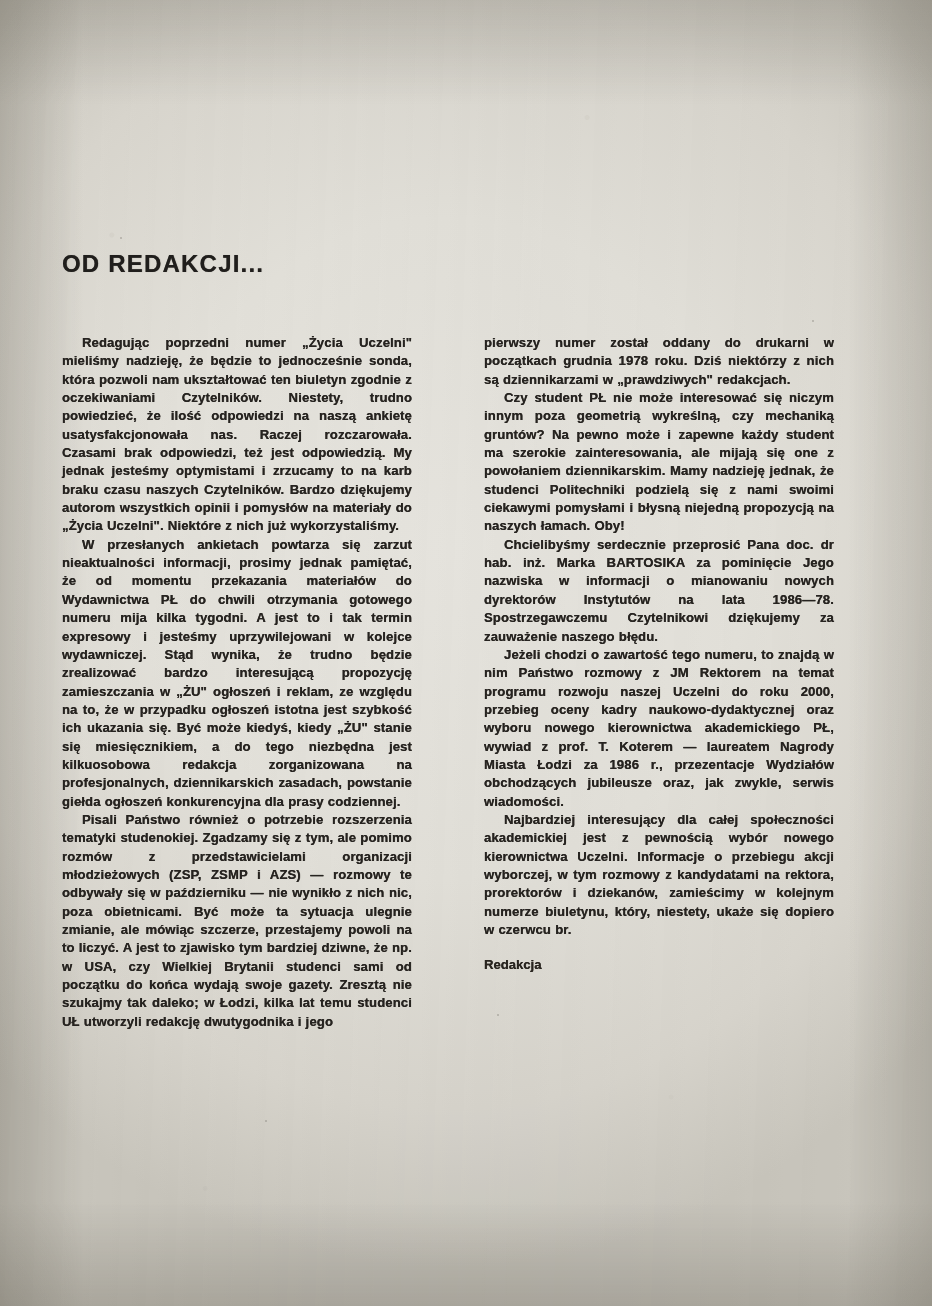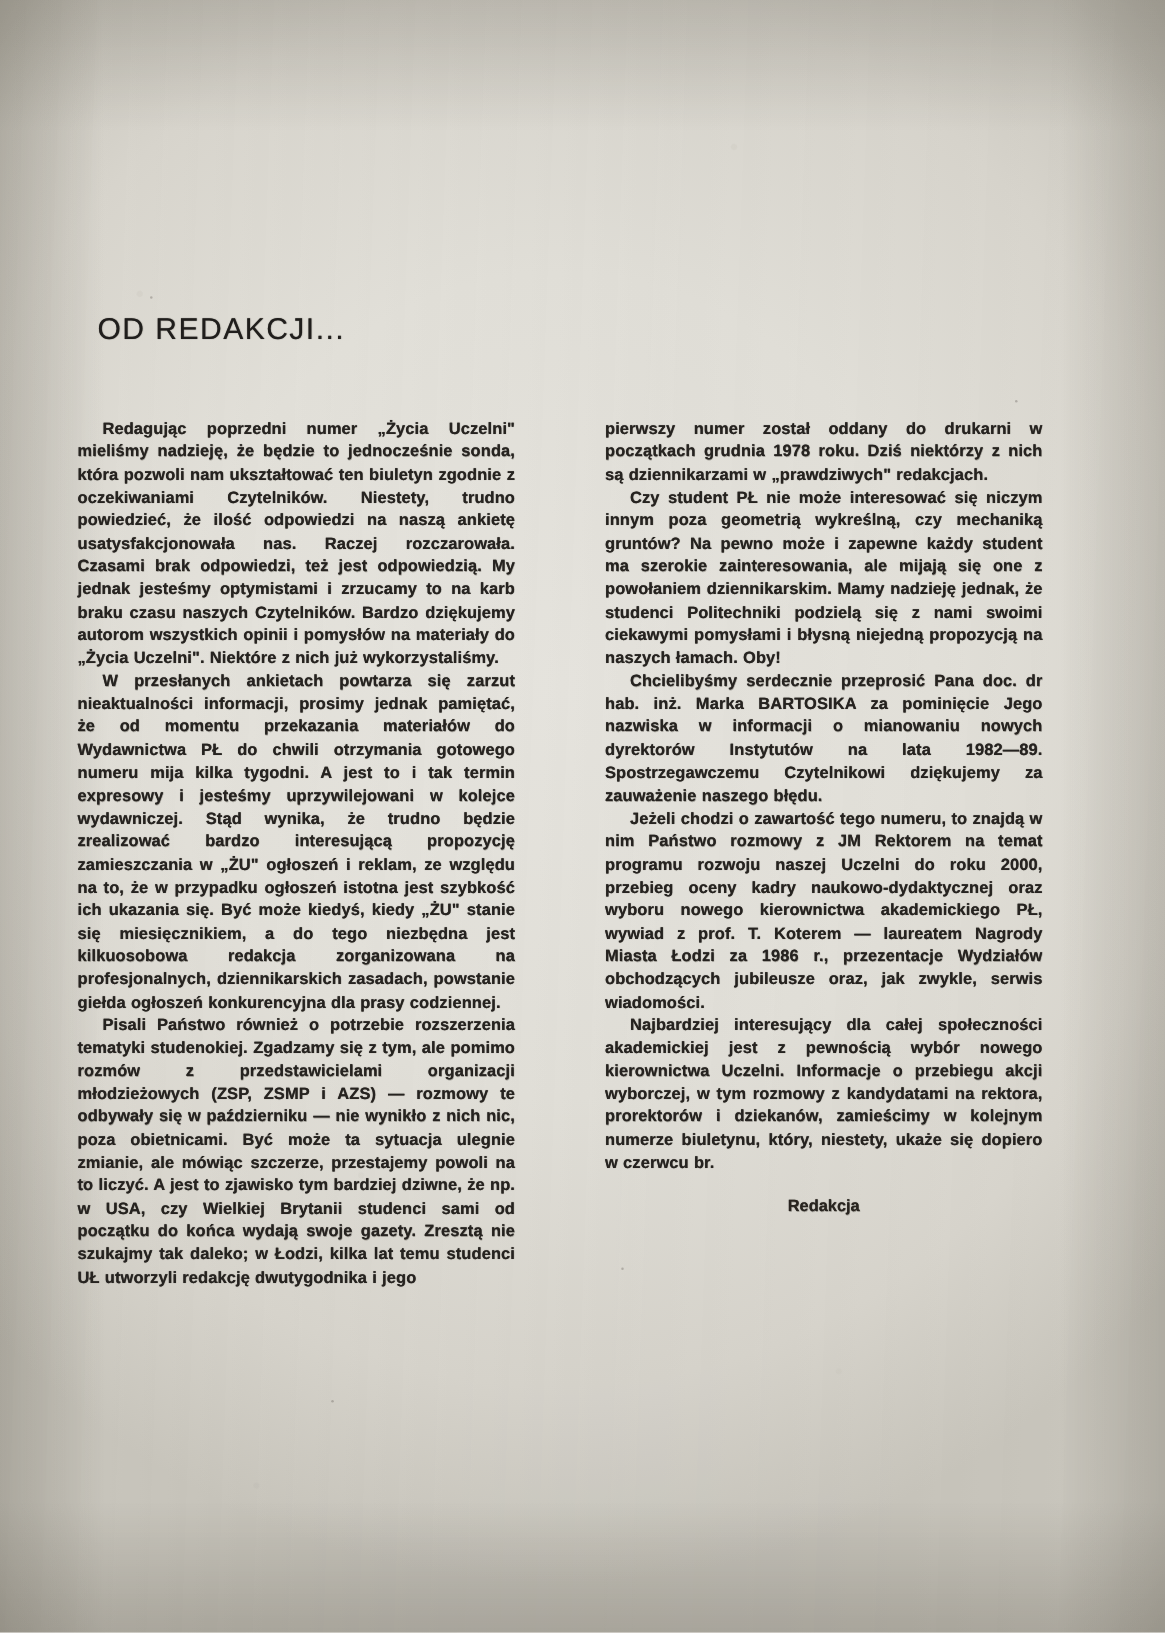--- a/index.html
+++ b/index.html
@@ -61,23 +61,23 @@
   .content {
     position: absolute;
     left: 62px;
     top: 250px;
     width: 800px;
   }
 
   .page-title {
     font-size: 24px;
     letter-spacing: 1.2px;
-    font-weight: 400;
+    font-weight: 700;
     color: #201e1c;
-    margin: 0 0 56px 16px;
+    margin: 0 0 56px 0;
     text-shadow: 0 0 .6px rgba(40,38,34,.65), .4px .3px .8px rgba(60,56,50,.30);
   }
 
   .columns {
     display: flex;
     gap: 72px;
     align-items: flex-start;
   }
   .col {
     width: 350px;
@@ -98,21 +98,21 @@
       0 0 .55px rgba(45,41,36,.85),
       .35px .25px .5px rgba(70,65,58,.35);
   }
   p.para + p.para { margin-top: 0; }
   p.para.noindent { text-indent: 0; }
 
   .signature {
     margin-top: 17px;
     font-size: 13.1px;
     line-height: 18.35px;
-    text-align: center;
+    text-align: left;
     color: #28241f;
     text-shadow:
       0 0 .55px rgba(45,41,36,.85),
       .35px .25px .5px rgba(70,65,58,.35);
   }
 
   
   .col-left p.para { color: #262320; }
   .col-right p.para { color: #262320; }
 </style>
@@ -138,21 +138,21 @@
 
       <div class="col col-left">
         <p class="para">Redagując poprzedni numer „Życia Uczelni" mieliśmy nadzieję, że będzie to jednocześnie sonda, która pozwoli nam ukształtować ten biuletyn zgodnie z oczekiwaniami Czytelników. Niestety, trudno powiedzieć, że ilość odpowiedzi na naszą ankietę usatysfakcjonowała nas. Raczej rozczarowała. Czasami brak odpowiedzi, też jest odpowiedzią. My jednak jesteśmy optymistami i zrzucamy to na karb braku czasu naszych Czytelników. Bardzo dziękujemy autorom wszystkich opinii i pomysłów na materiały do „Życia Uczelni". Niektóre z nich już wykorzystaliśmy.</p>
         <p class="para">W przesłanych ankietach powtarza się zarzut nieaktualności informacji, prosimy jednak pamiętać, że od momentu przekazania materiałów do Wydawnictwa PŁ do chwili otrzymania gotowego numeru mija kilka tygodni. A jest to i tak termin expresowy i jesteśmy uprzywilejowani w kolejce wydawniczej. Stąd wynika, że trudno będzie zrealizować bardzo interesującą propozycję zamieszczania w „ŻU" ogłoszeń i reklam, ze względu na to, że w przypadku ogłoszeń istotna jest szybkość ich ukazania się. Być może kiedyś, kiedy „ŻU" stanie się miesięcznikiem, a do tego niezbędna jest kilkuosobowa redakcja zorganizowana na profesjonalnych, dziennikarskich zasadach, powstanie giełda ogłoszeń konkurencyjna dla prasy codziennej.</p>
         <p class="para">Pisali Państwo również o potrzebie rozszerzenia tematyki studenokiej. Zgadzamy się z tym, ale pomimo rozmów z przedstawicielami organizacji młodzieżowych (ZSP, ZSMP i AZS) — rozmowy te odbywały się w październiku — nie wynikło z nich nic, poza obietnicami. Być może ta sytuacja ulegnie zmianie, ale mówiąc szczerze, przestajemy powoli na to liczyć. A jest to zjawisko tym bardziej dziwne, że np. w USA, czy Wielkiej Brytanii studenci sami od początku do końca wydają swoje gazety. Zresztą nie szukajmy tak daleko; w Łodzi, kilka lat temu studenci UŁ utworzyli redakcję dwutygodnika i jego</p>
       </div>
 
       <div class="col col-right">
         <p class="para noindent">pierwszy numer został oddany do drukarni w początkach grudnia 1978 roku. Dziś niektórzy z nich są dziennikarzami w „prawdziwych" redakcjach.</p>
         <p class="para">Czy student PŁ nie może interesować się niczym innym poza geometrią wykreślną, czy mechaniką gruntów? Na pewno może i zapewne każdy student ma szerokie zainteresowania, ale mijają się one z powołaniem dziennikarskim. Mamy nadzieję jednak, że studenci Politechniki podzielą się z nami swoimi ciekawymi pomysłami i błysną niejedną propozycją na naszych łamach. Oby!</p>
-        <p class="para">Chcielibyśmy serdecznie przeprosić Pana doc. dr hab. inż. Marka BARTOSIKA za pominięcie Jego nazwiska w informacji o mianowaniu nowych dyrektorów Instytutów na lata 1982—89. Spostrzegawczemu Czytelnikowi dziękujemy za zauważenie naszego błędu.</p>
+        <p class="para">Chcielibyśmy serdecznie przeprosić Pana doc. dr hab. inż. Marka BARTOSIKA za pominięcie Jego nazwiska w informacji o mianowaniu nowych dyrektorów Instytutów na lata 1986—78. Spostrzegawczemu Czytelnikowi dziękujemy za zauważenie naszego błędu.</p>
         <p class="para">Jeżeli chodzi o zawartość tego numeru, to znajdą w nim Państwo rozmowy z JM Rektorem na temat programu rozwoju naszej Uczelni do roku 2000, przebieg oceny kadry naukowo-dydaktycznej oraz wyboru nowego kierownictwa akademickiego PŁ, wywiad z prof. T. Koterem — laureatem Nagrody Miasta Łodzi za 1986 r., przezentacje Wydziałów obchodzących jubileusze oraz, jak zwykle, serwis wiadomości.</p>
         <p class="para">Najbardziej interesujący dla całej społeczności akademickiej jest z pewnością wybór nowego kierownictwa Uczelni. Informacje o przebiegu akcji wyborczej, w tym rozmowy z kandydatami na rektora, prorektorów i dziekanów, zamieścimy w kolejnym numerze biuletynu, który, niestety, ukaże się dopiero w czerwcu br.</p>
         <div class="signature">Redakcja</div>
       </div>
 
     </div>
   </div>
 </div>
 
 </body></html>

